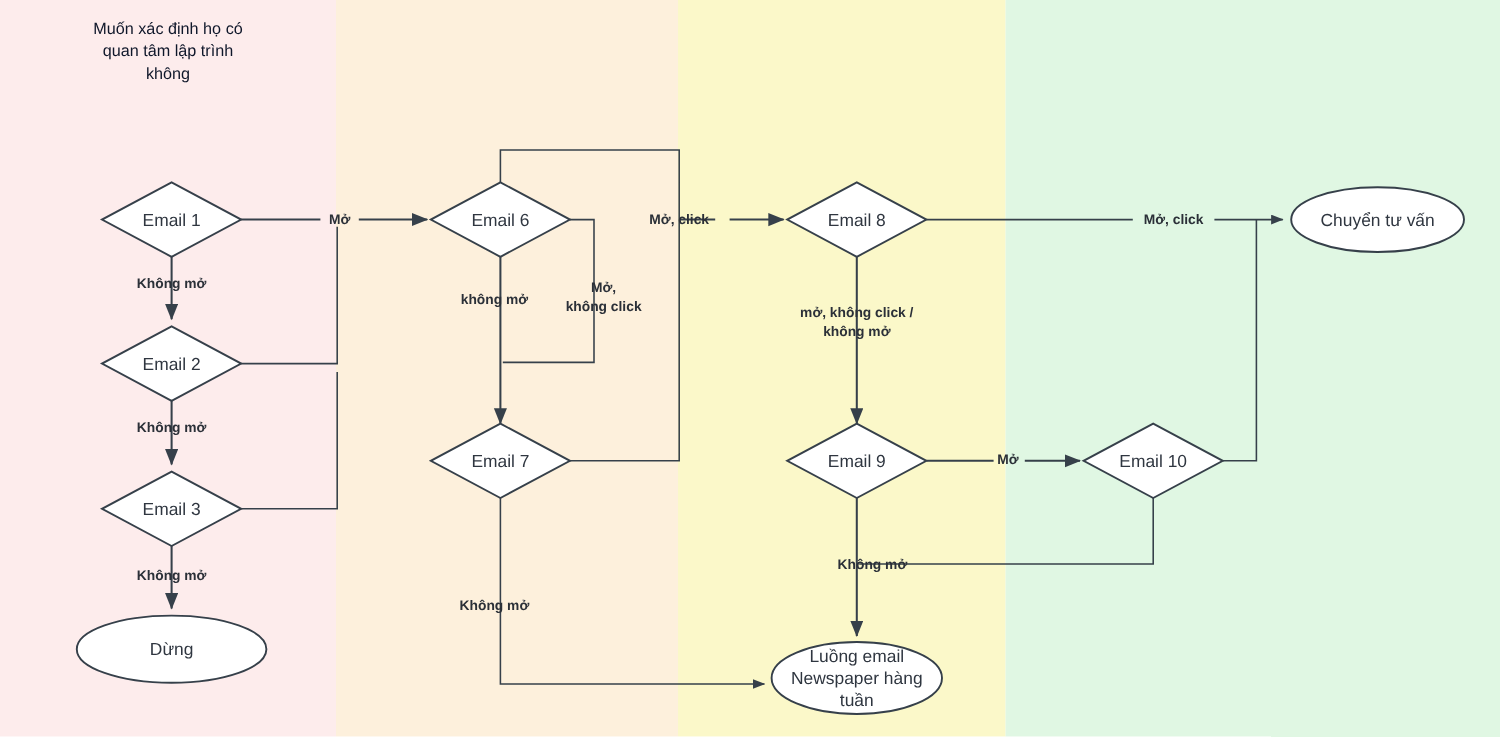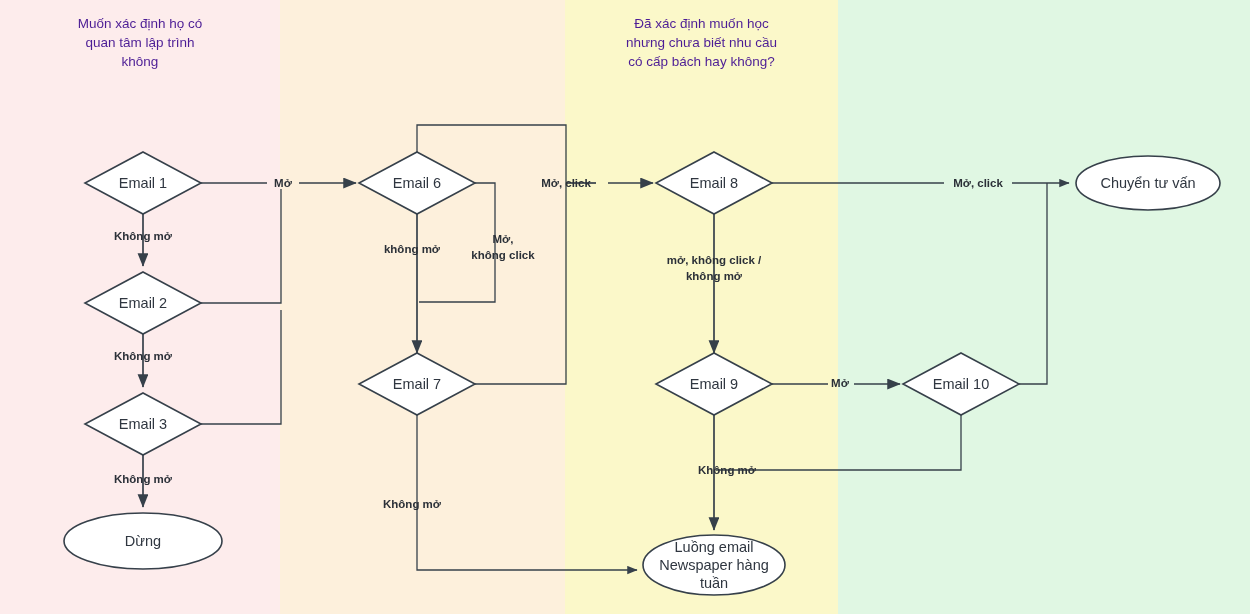--- a/index.html
+++ b/index.html
@@ -1,43 +1,40 @@
 <!DOCTYPE html>
 <html><head>
 <meta charset="utf-8">
 <style>
   html,body{margin:0;padding:0;background:#ffffff;}
   body{font-family:"Liberation Sans","DejaVu Sans",sans-serif;}
   #stage{position:relative;width:1250px;height:614px;overflow:hidden;background:#fff;}
   .lane{position:absolute;top:0;bottom:0;}
   .lane-title{position:absolute;left:0;right:0;top:14px;text-align:center;
-    font-size:13.5px;line-height:19px;color:#4c1d95;white-space:pre-line;padding:0 10px;box-sizing:border-box;}
+    font-size:13.5px;line-height:19px;color:#0f172a;white-space:pre-line;padding:0 10px;box-sizing:border-box;}
   svg.flow{position:absolute;left:0;top:0;width:1250px;height:614px;}
   .nodeText{font-family:"Liberation Sans","DejaVu Sans",sans-serif;font-size:14.5px;fill:#2f3640;}
   .edgeText{font-family:"Liberation Sans","DejaVu Sans",sans-serif;font-size:11.5px;font-weight:bold;fill:#2b3038;}
   .shape{fill:#ffffff;stroke:#36404a;stroke-width:1.6;}
   .link{fill:none;stroke:#36404a;stroke-width:1.3;}
   .link-b{fill:none;stroke:#36404a;stroke-width:1.7;}
 </style>
 </head>
 <body>
 
 <div id="stage">
 
   <div class="lane" id="lane-bg-0" style="left: 0px; width: 280px; background: rgb(253, 236, 236);"></div>
   <div class="lane" id="lane-bg-1" style="left: 280px; width: 285px; background: rgb(253, 240, 220);"></div>
   <div class="lane" id="lane-bg-2" style="left: 565px; width: 273px; background: rgb(251, 248, 201);"></div>
   <div class="lane" id="lane-bg-3" style="left: 838px; width: 412px; background: rgb(224, 247, 227);"></div>
 
   <div class="lane-title" id="lane-t-0" style="left: 0px; width: 280px;">Muốn xác định họ có
 quan tâm lập trình
 không</div>
-  <div class="lane-title" id="lane-t-2" style="left: 565px; width: 273px;">Đã xác định muốn học
-nhưng chưa biết nhu cầu
-có cấp bách hay không?</div>
 
   <svg class="flow" viewBox="0 0 1250 614">
     <defs>
       <marker id="arw" markerWidth="9" markerHeight="9" refX="7.5" refY="3.2" orient="auto" markerUnits="strokeWidth">
         <path d="M0,0 L8,3.2 L0,6.4 z" fill="#36404a"></path>
       </marker>
     </defs>
 
     <path class="link-b" d="M143,214 L143,266" marker-end="url(#arw)"></path>
 

